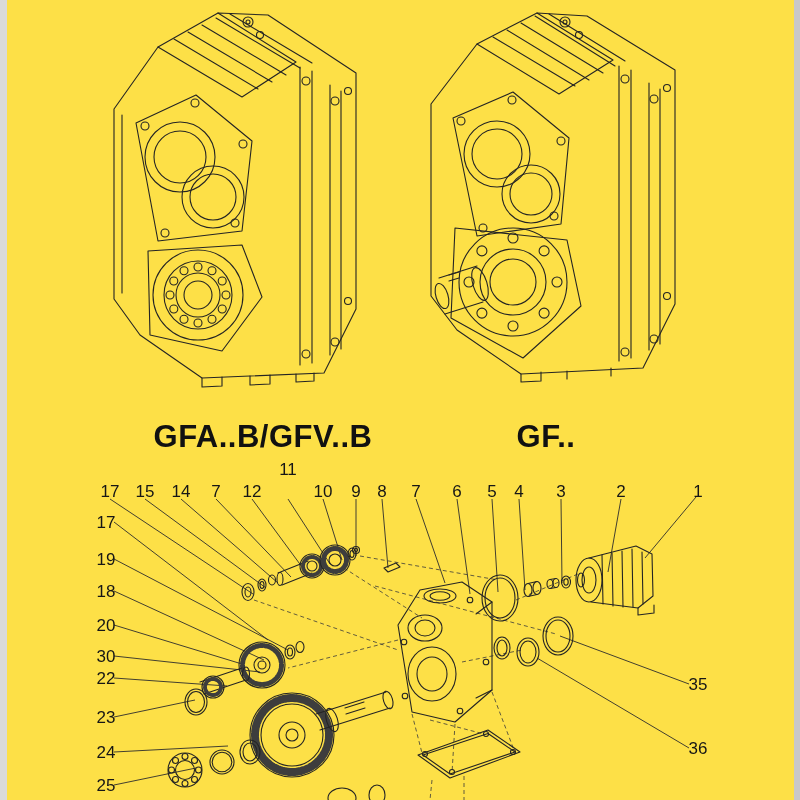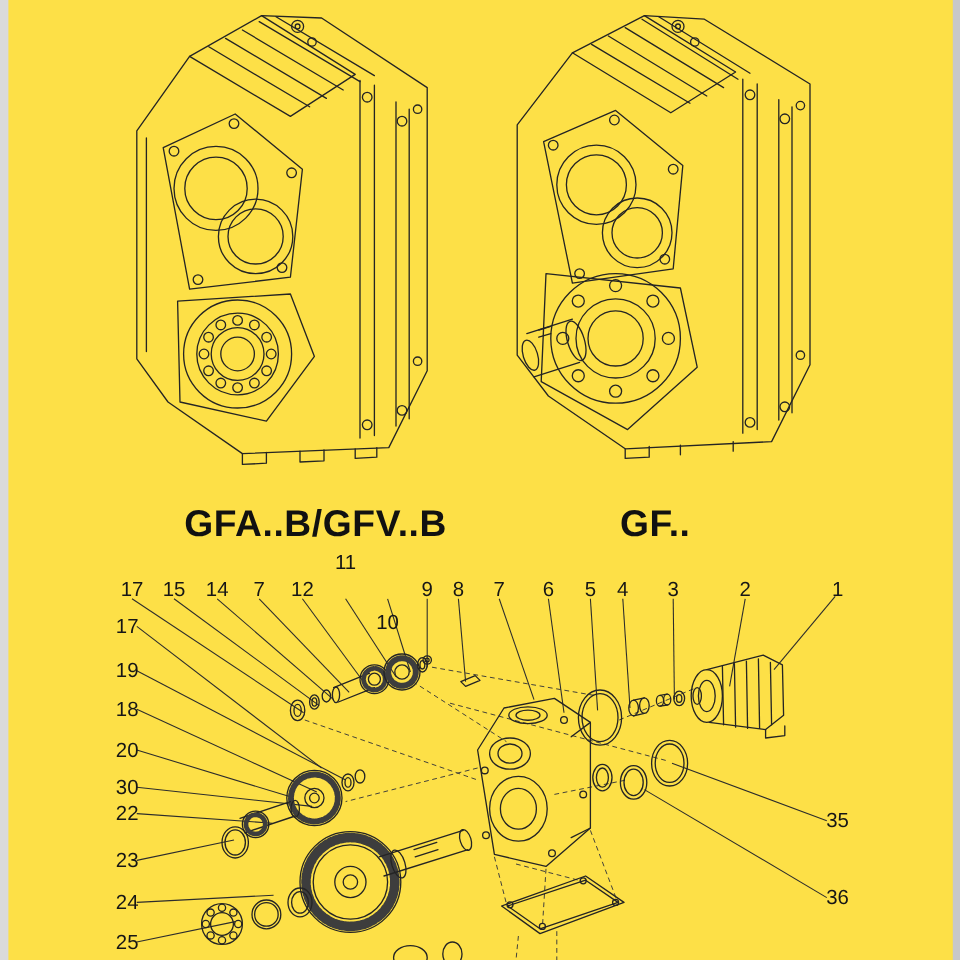--- a/index.html
+++ b/index.html
@@ -301,21 +301,21 @@
       </g>
     </g>
   </svg>
 
   <span class="pn" style="left:110px;top:491px">17</span>
   <span class="pn" style="left:145px;top:491px">15</span>
   <span class="pn" style="left:181px;top:491px">14</span>
   <span class="pn" style="left:216px;top:491px">7</span>
   <span class="pn" style="left:252px;top:491px">12</span>
   <span class="pn" style="left:288px;top:469px">11</span>
-  <span class="pn" style="left:323px;top:519px">10</span>
+  <span class="pn" style="left:323px;top:491px">10</span>
   <span class="pn" style="left:356px;top:491px">9</span>
   <span class="pn" style="left:382px;top:491px">8</span>
   <span class="pn" style="left:416px;top:491px">7</span>
   <span class="pn" style="left:457px;top:491px">6</span>
   <span class="pn" style="left:492px;top:491px">5</span>
   <span class="pn" style="left:519px;top:491px">4</span>
   <span class="pn" style="left:561px;top:491px">3</span>
   <span class="pn" style="left:621px;top:491px">2</span>
   <span class="pn" style="left:698px;top:491px">1</span>
 

